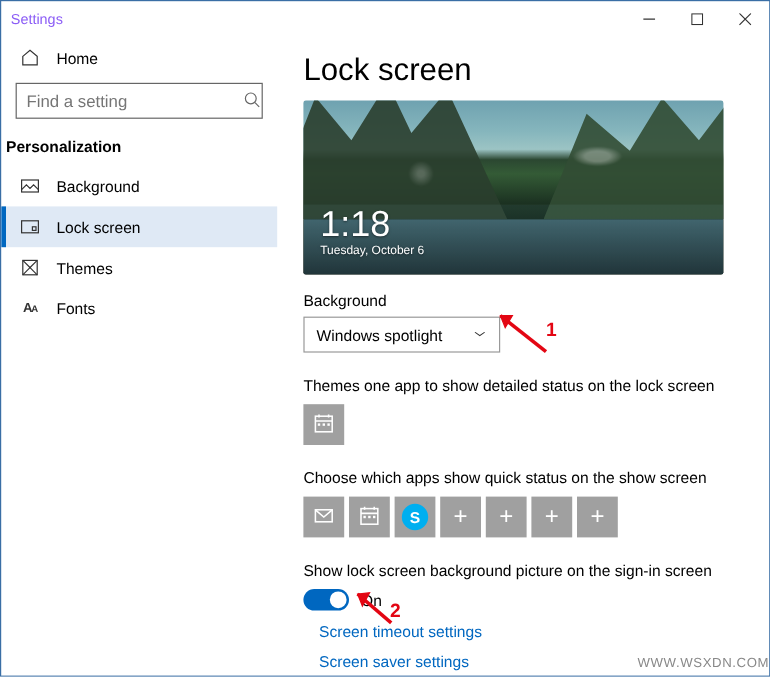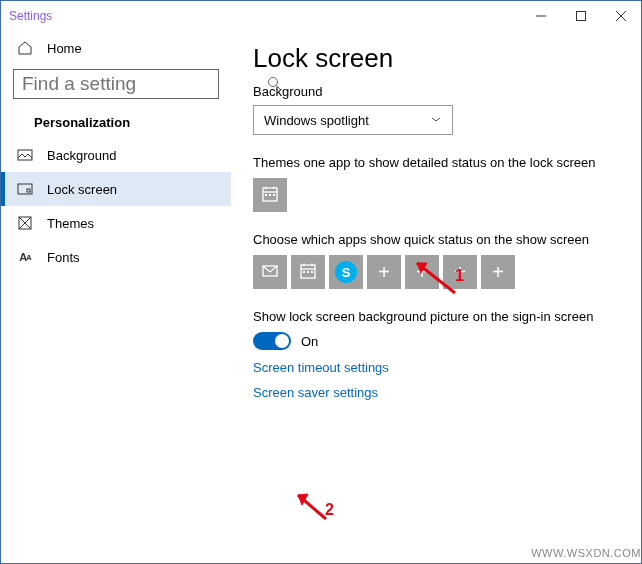--- a/index.html
+++ b/index.html
@@ -28,24 +28,24 @@
     .side-item.selected::before {
       content:""; position:absolute; left:0; top:0; bottom:0; width:4px; background:#0067c0;
     }
     .side-item .icon-slot { width:16px; height:16px; display:flex; align-items:center; justify-content:center; color:#333; }
     .side-label { font-size:13px; color:#000; }
     .searchbox {
       margin:4px 12px 8px 12px; height:30px; border:1px solid #666;
       display:flex; align-items:center; padding:0 8px;
     }
     .searchbox input {
-      flex:1; border:none; outline:none; font-size:19px; background:transparent; color:#666;
+      flex:1; border:none; outline:none; font-size:14px; background:transparent; color:#666;
     }
     .section-header {
-      font-weight:600; padding:8px 16px 8px 33px; font-size:13px;
+      font-weight:600; padding:8px 16px 8px 4px; font-size:13px;
     }
 
     .main { flex:1; padding:12px 22px 10px 22px; overflow-y:auto; position:relative;}
     .page-title { font-size:26px; font-weight:350; margin-bottom:10px; }
 
     .preview {
       width:350px; height:145px; border-radius:2px; position:relative; overflow:hidden;
       background: linear-gradient(to bottom, #6fa2b0 0%, #86b6bd 18%, #9cc4c4 28%, #2b4731 34%, #345b36 42%, #1a2f20 60%, #0f2116 72%, #0b170e 100%);
       margin-bottom:14px;
     }
@@ -59,21 +59,21 @@
     }
     .mountain-left{position:absolute;left:-30px;bottom:46px;width:200px;height:120px;background:#2a3e2d;clip-path:polygon(0 100%,20% 15%,35% 45%,50% 5%,60% 40%,75% 10%,100% 100%);opacity:.9;}
     .mountain-right{position:absolute;right:-30px;bottom:46px;width:180px;height:110px;background:#324d34;clip-path:polygon(0 100%,20% 20%,40% 48%,55% 8%,72% 40%,85% 12%,100% 100%);opacity:.9;}
     .lake{position:absolute;left:0;right:0;bottom:0;height:46px;background:linear-gradient(to bottom,#3a5c64 0%, #18292c 100%);}
     .clock-area{ position:absolute; left:14px; bottom:14px; color:#fff; text-shadow:0 1px 2px rgba(0,0,0,.6);}
     .clock-time{ font-size:30px; font-weight:300; line-height:1; }
     .clock-date{ font-size:10px; font-weight:400; margin-top:1px; opacity:1;}
 
     .field-label{ font-size:13px; margin-top:4px; margin-bottom:6px;}
     .dropdown {
-      width:200px; height:30px; border:1px solid #999;
+      width:164px; height:30px; border:1px solid #999;
       display:flex; align-items:center; justify-content:space-between; padding:0 10px; cursor:default;
       position:relative;
     }
     .dropdown .chev { transform:scaleY(.7);}
     .group-label{font-size:13px; margin-top:20px; margin-bottom:8px;}
 
     .tile-row{display:flex; gap:4px;}
     .tile{ width:34px; height:34px; background:#a0a0a0; display:flex; align-items:center; justify-content:center; cursor:default;}
     .tile svg{fill:#fff;}
     .tile-holder{width:34px;height:34px;background:#a0a0a0;display:flex;align-items:center;justify-content:center;}
@@ -81,21 +81,21 @@
 
     .toggle-row{display:flex;align-items:center;gap:10px;margin-top:7px;}
     .toggle {
       width:38px; height:18px; border-radius:10px; background:#0067c0; position:relative; cursor:default;
     }
     .toggle .knob{
       position:absolute; right:2px; top:2px; width:14px; height:14px; border-radius:50%; background:#fff;
     }
     .toggle-label{font-size:13px;}
 
-    .link-item{color:#0067c0; font-size:13px; margin-top:10px; display:block; cursor:default;}
+    .link-item{color:#0067c0; font-size:13px; margin-top:10px; display:block; cursor:default;margin-left:13px;}
 
     .annotation-arrow { position:absolute; pointer-events:none; }
     .arr1{left:406px; top:256px; width:50px; height:40px;}
     .arr1 svg line, .arr1 svg polygon{stroke:#e30613;fill:#e30613;}
     .num1{position:absolute; left:454px; top:266px; color:#e30613; font-weight:700; font-size:16px;}
     .arr2{left:289px; top:488px; width:40px; height:34px;}
     .arr2 svg line, .arr2 svg polygon{stroke:#e30613;fill:#e30613;}
     .num2{position:absolute; left:324px; top:500px; color:#e30613; font-weight:700; font-size:16px;}
 
     .watermark{
@@ -196,20 +196,29 @@
         <span class="icon-slot" style="font-size:11px;font-weight:600;letter-spacing:-1px;">A<span style="font-size:8px;">A</span></span>
         <span class="side-label">Fonts</span>
       </div>
 
 
     </div>
 
     <div class="main">
       <div class="page-title">Lock screen</div>
 
+      <div class="preview">
+        <div class="mountain-left"></div>
+        <div class="mountain-right"></div>
+        <div class="lake"></div>
+        <div class="clock-area">
+          <div class="clock-time">1:18</div>
+          <div class="clock-date">Tuesday, October 6</div>
+        </div>
+      </div>
 
       <div class="field-label">Background</div>
       <div class="dropdown">
         <span>Windows spotlight</span>
         <span class="chev">
           <svg width="12" height="12" viewBox="0 0 12 12" fill="none" stroke="#333" stroke-width="1">
               <path d="M2 4 L6 8 L10 4"></path>
             </svg>
         </span>
       </div>

